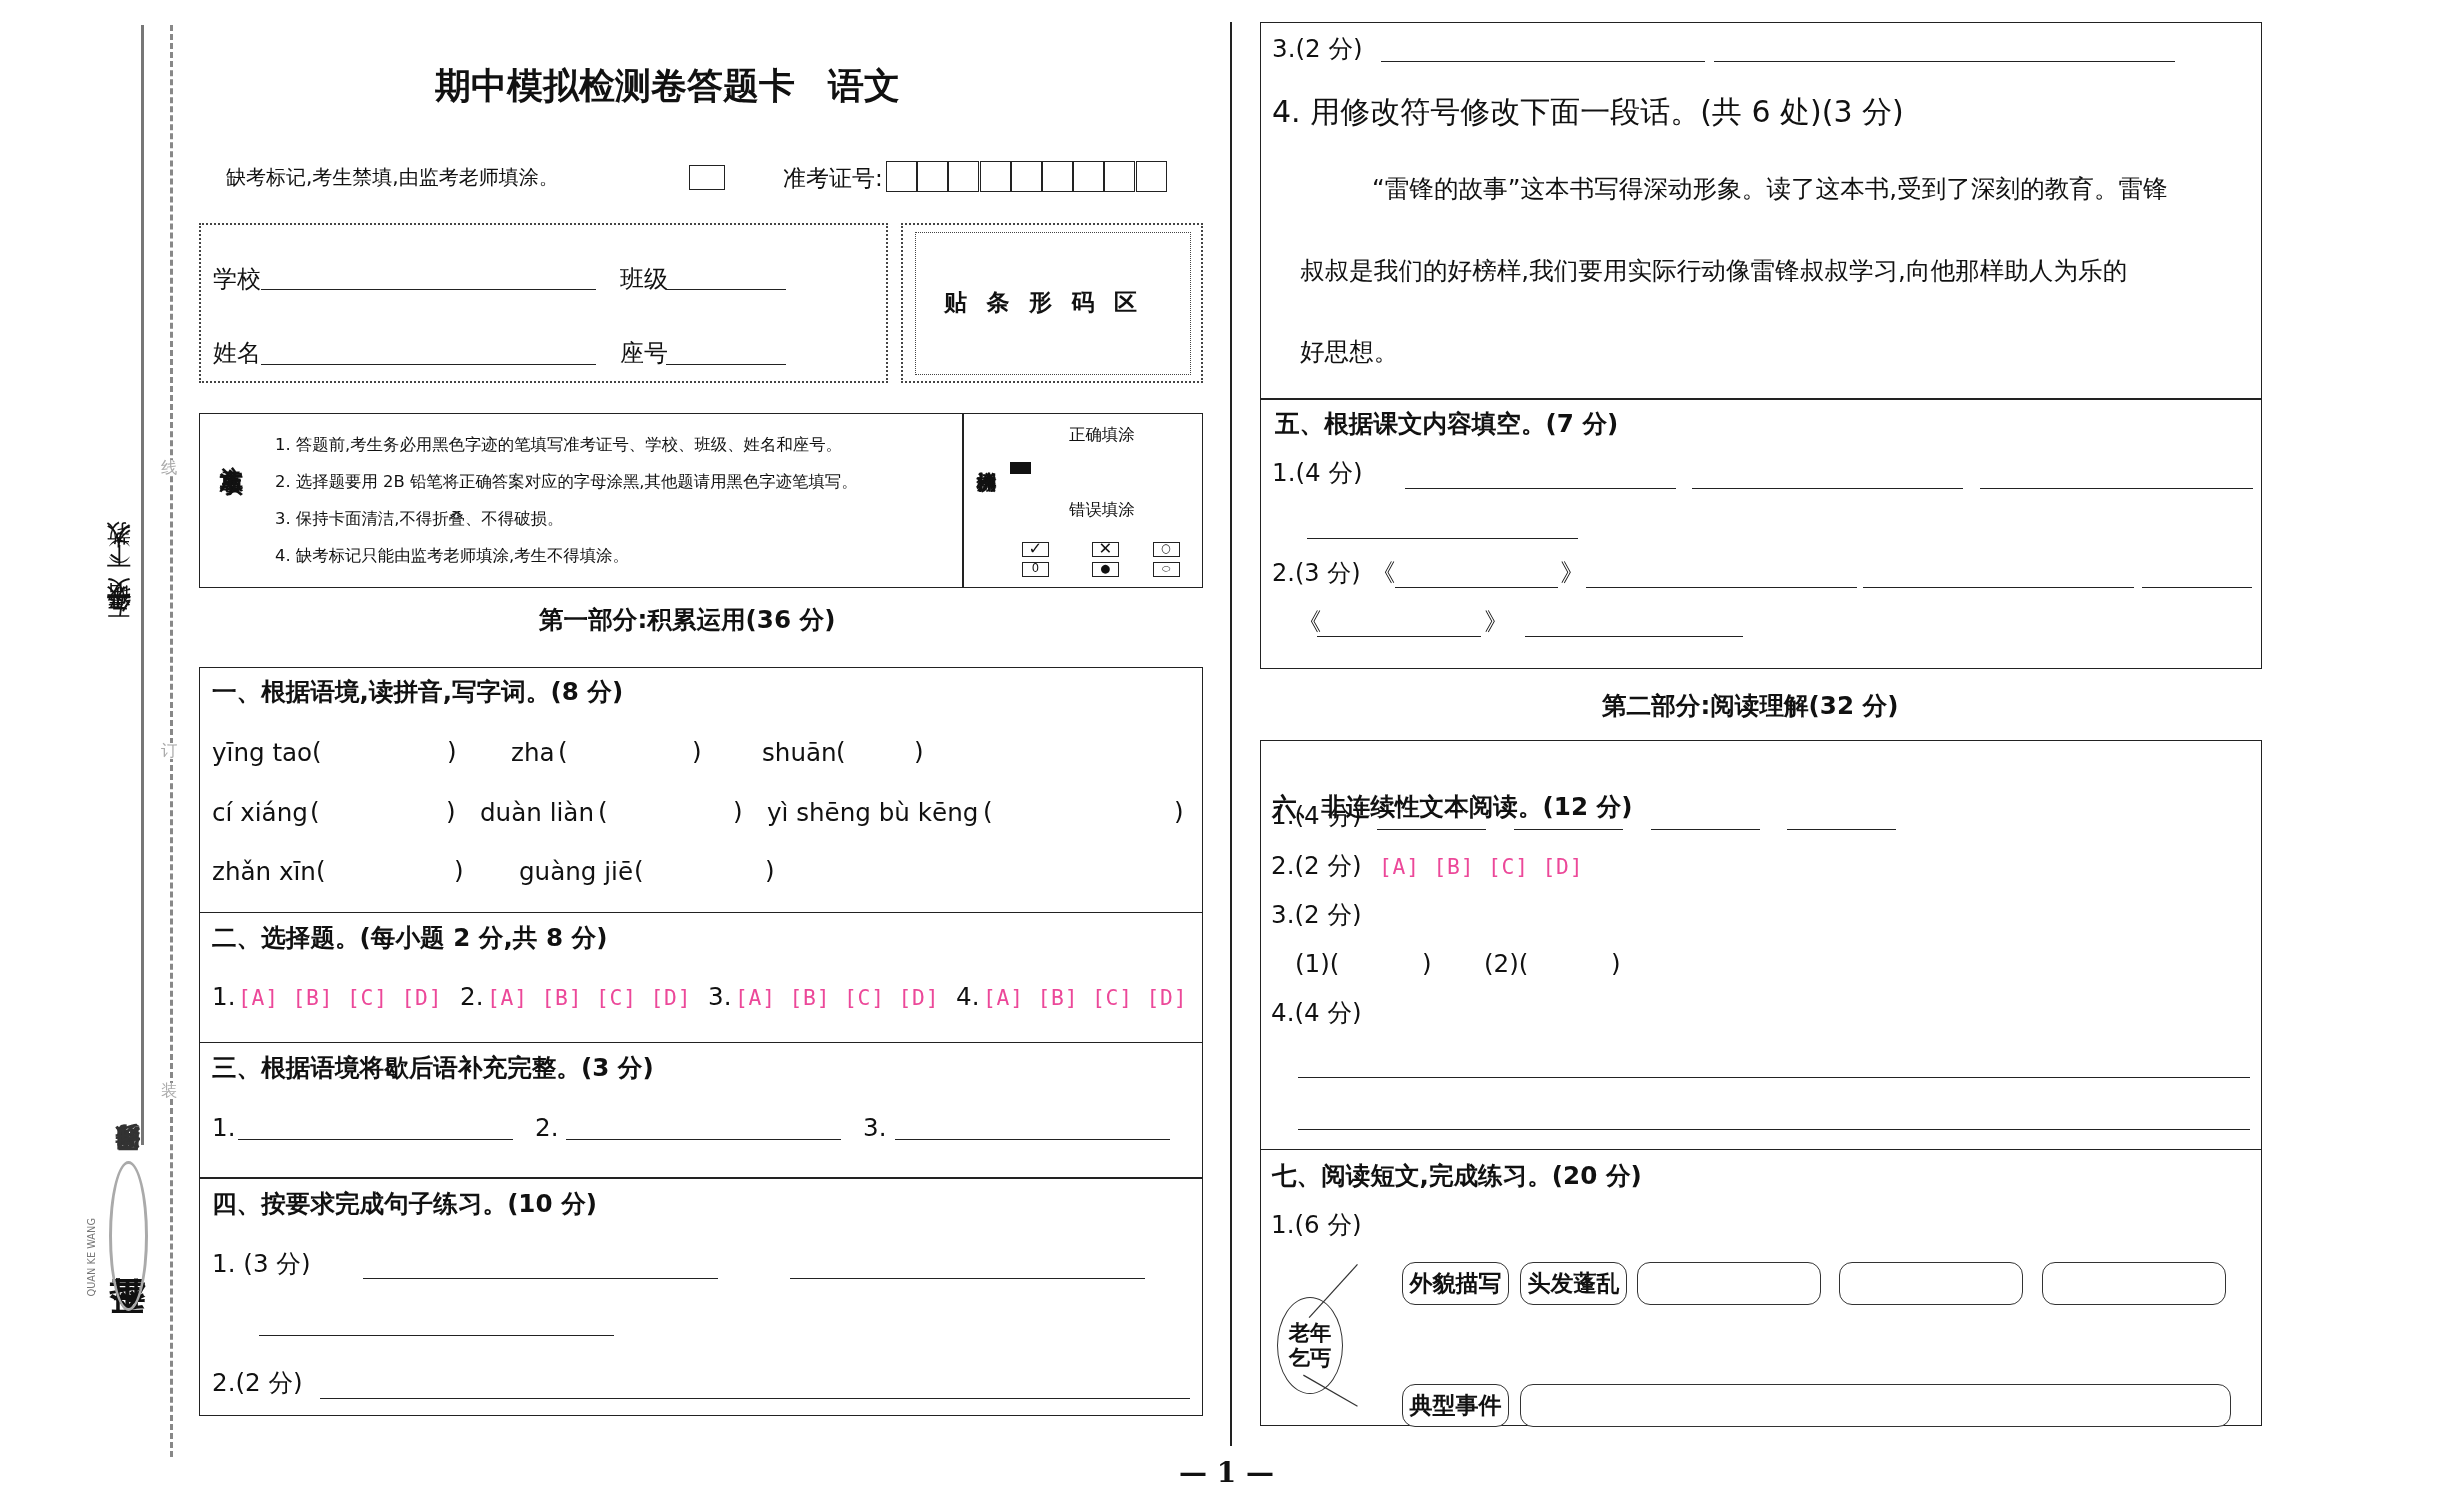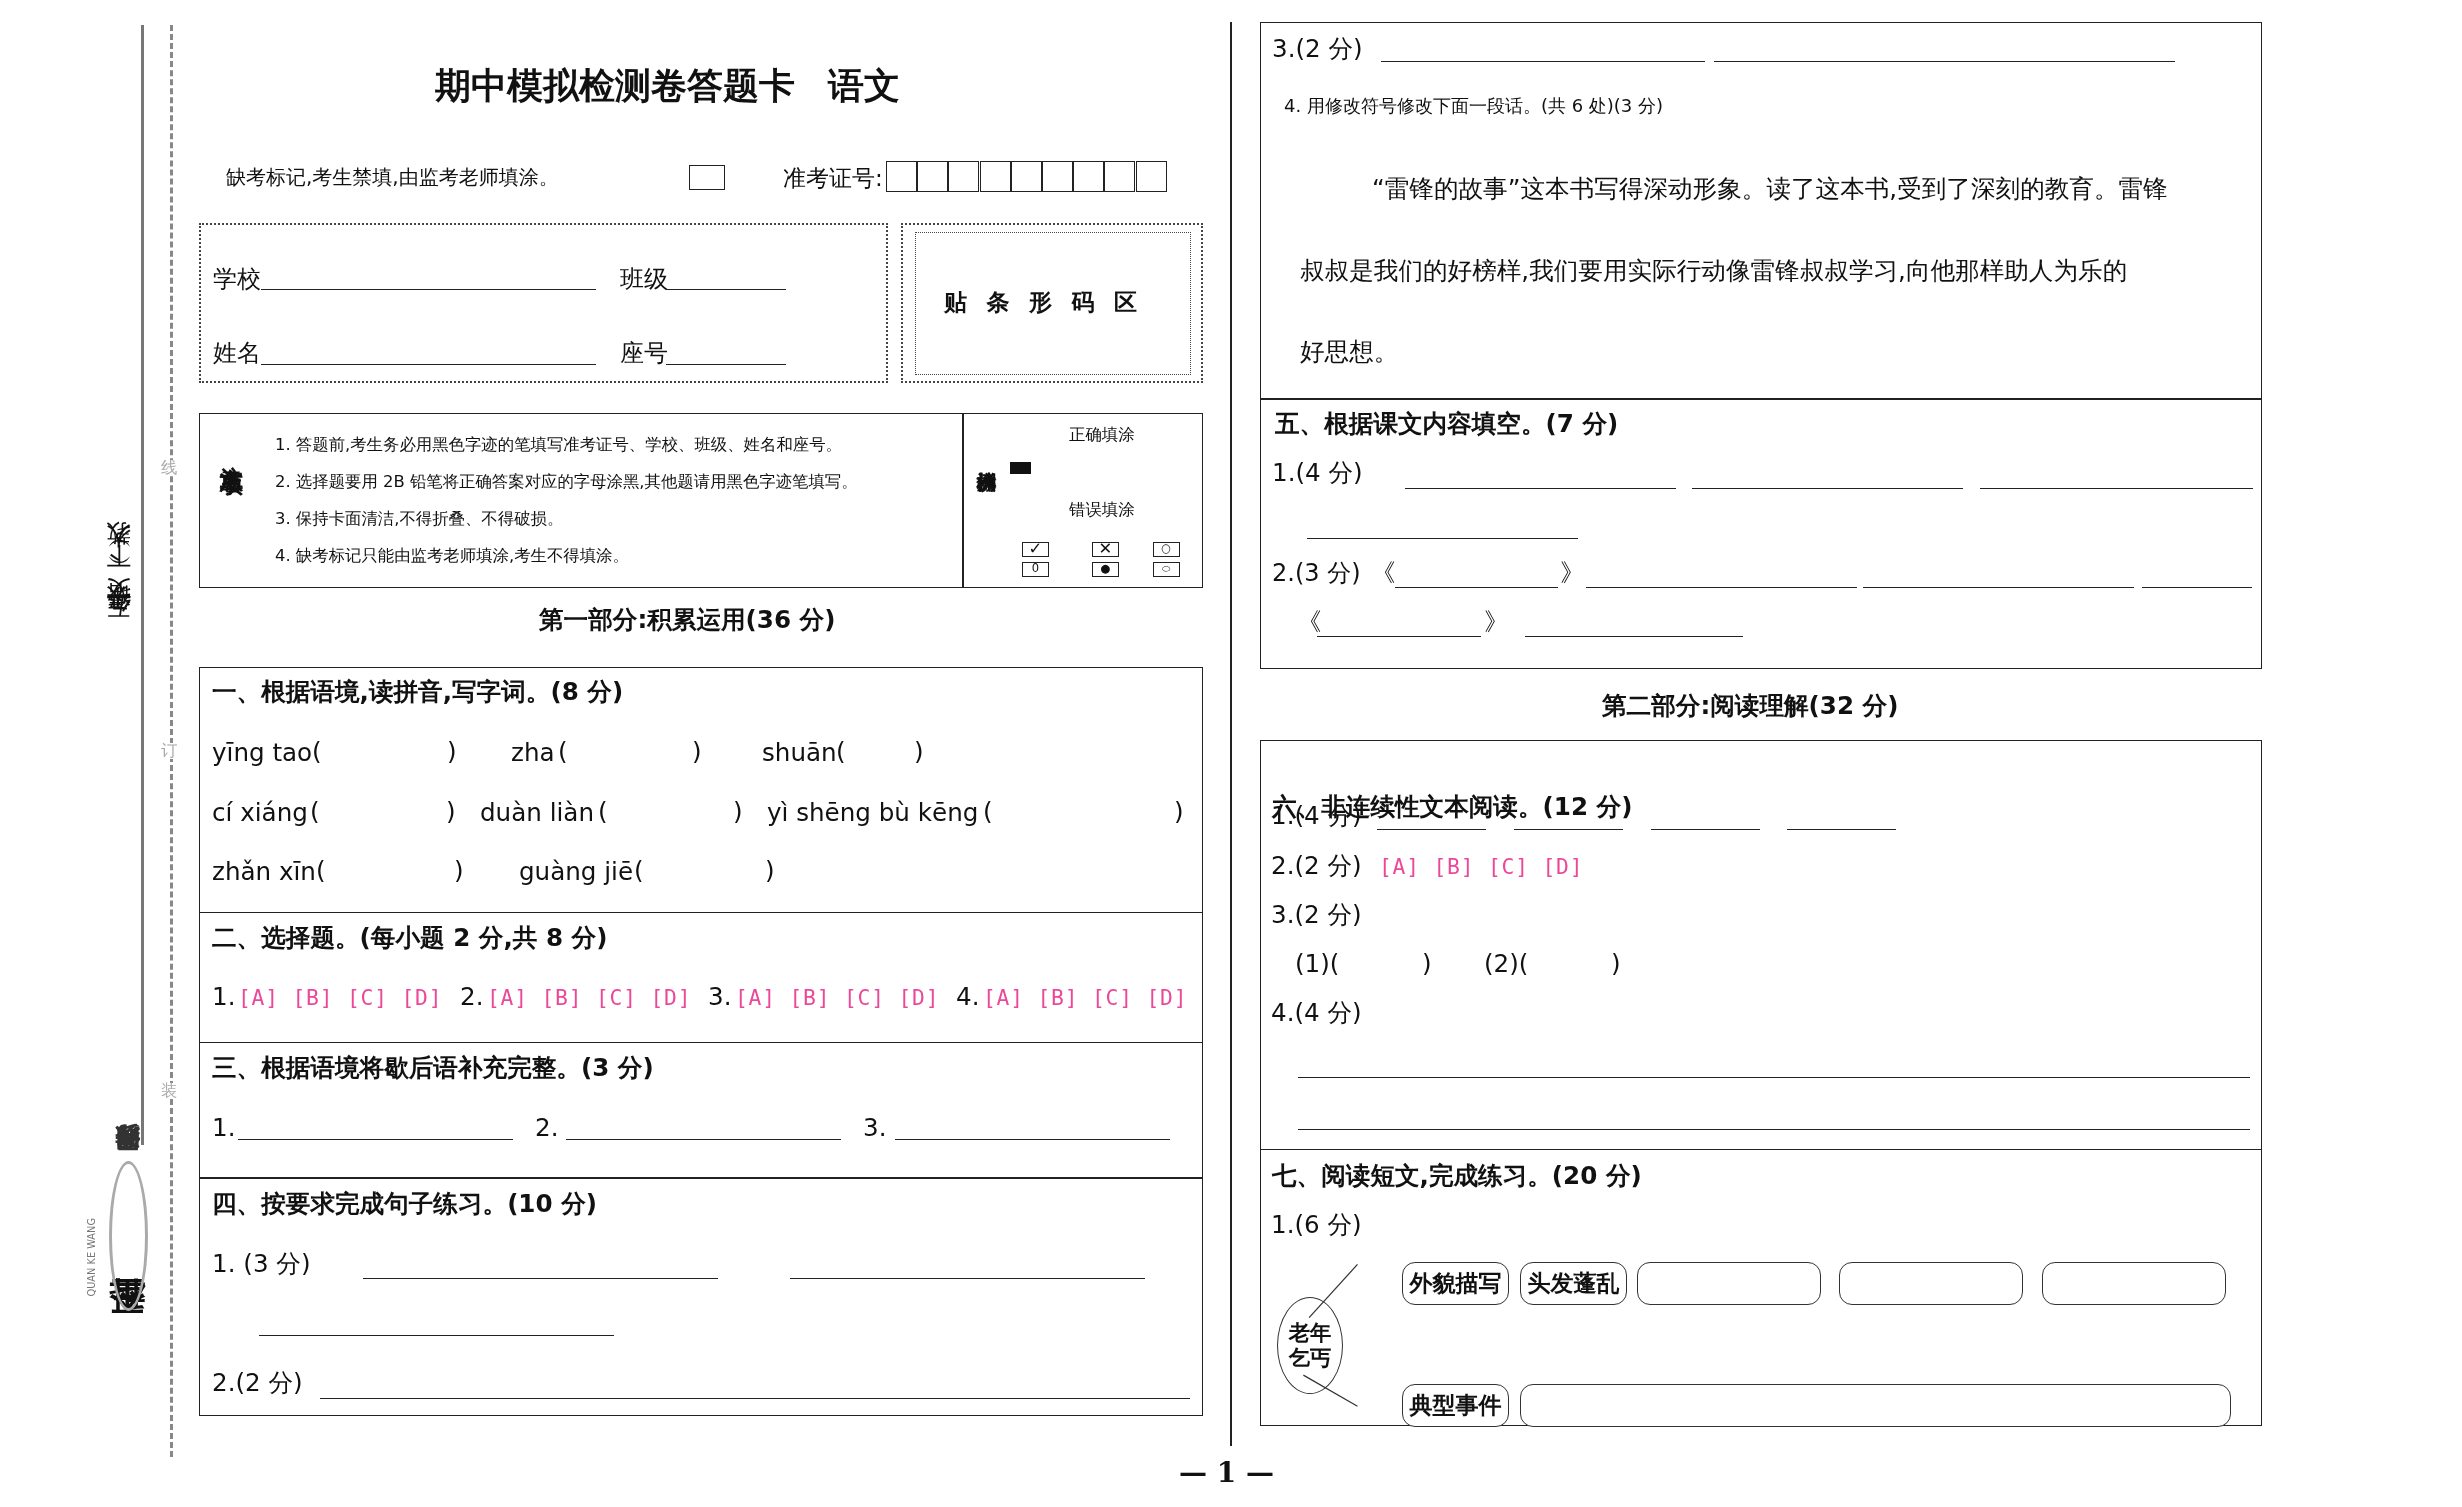--- a/index.html
+++ b/index.html
@@ -153,21 +153,21 @@
 <div class="uline" style="left:259px;top:1335px;width:355px;"></div>
 <span class="abs txt" style="left:212px;top:1371px;font-size:24.6px;">2.(2 分)</span>
 <div class="uline" style="left:320px;top:1398px;width:870px;"></div>
 
 <div class="abs" style="left:1230px;top:22px;width:1.6px;height:1424px;background:#222;"></div>
 
 <div class="box" style="left:1260px;top:22px;width:1002px;height:378px;"></div>
 <span class="abs txt" style="left:1272px;top:37px;font-size:24.6px;">3.(2 分)</span>
 <div class="uline" style="left:1381px;top:61px;width:324px;"></div>
 <div class="uline" style="left:1714px;top:61px;width:461px;"></div>
-<span class="abs txt" style="left:1272px;top:97px;font-size:18px;margin-left:12px;">4. 用修改符号修改下面一段话。(共 6 处)(3 分)</span>
+<span class="abs txt" style="left:1272px;top:97px;font-size:30px;">4. 用修改符号修改下面一段话。(共 6 处)(3 分)</span>
 <div class="abs txt" style="left:1372px;top:177px;font-size:24.6px;">“雷锋的故事”这本书写得深动形象。读了这本书,受到了深刻的教育。雷锋</div>
 <div class="abs txt" style="left:1300px;top:259px;font-size:24.6px;">叔叔是我们的好榜样,我们要用实际行动像雷锋叔叔学习,向他那样助人为乐的</div>
 <div class="abs txt" style="left:1300px;top:340px;font-size:24.6px;">好思想。</div>
 
 <div class="box" style="left:1260px;top:398px;width:1002px;height:271px;"></div>
 <div class="abs txt bold" style="left:1275px;top:412px;font-size:24.6px;">五、根据课文内容填空。(7 分)</div>
 <span class="abs txt" style="left:1272px;top:461px;font-size:24.6px;">1.(4 分)</span>
 <div class="uline" style="left:1405px;top:488px;width:271px;"></div>
 <div class="uline" style="left:1692px;top:488px;width:271px;"></div>
 <div class="uline" style="left:1980px;top:488px;width:273px;"></div>

